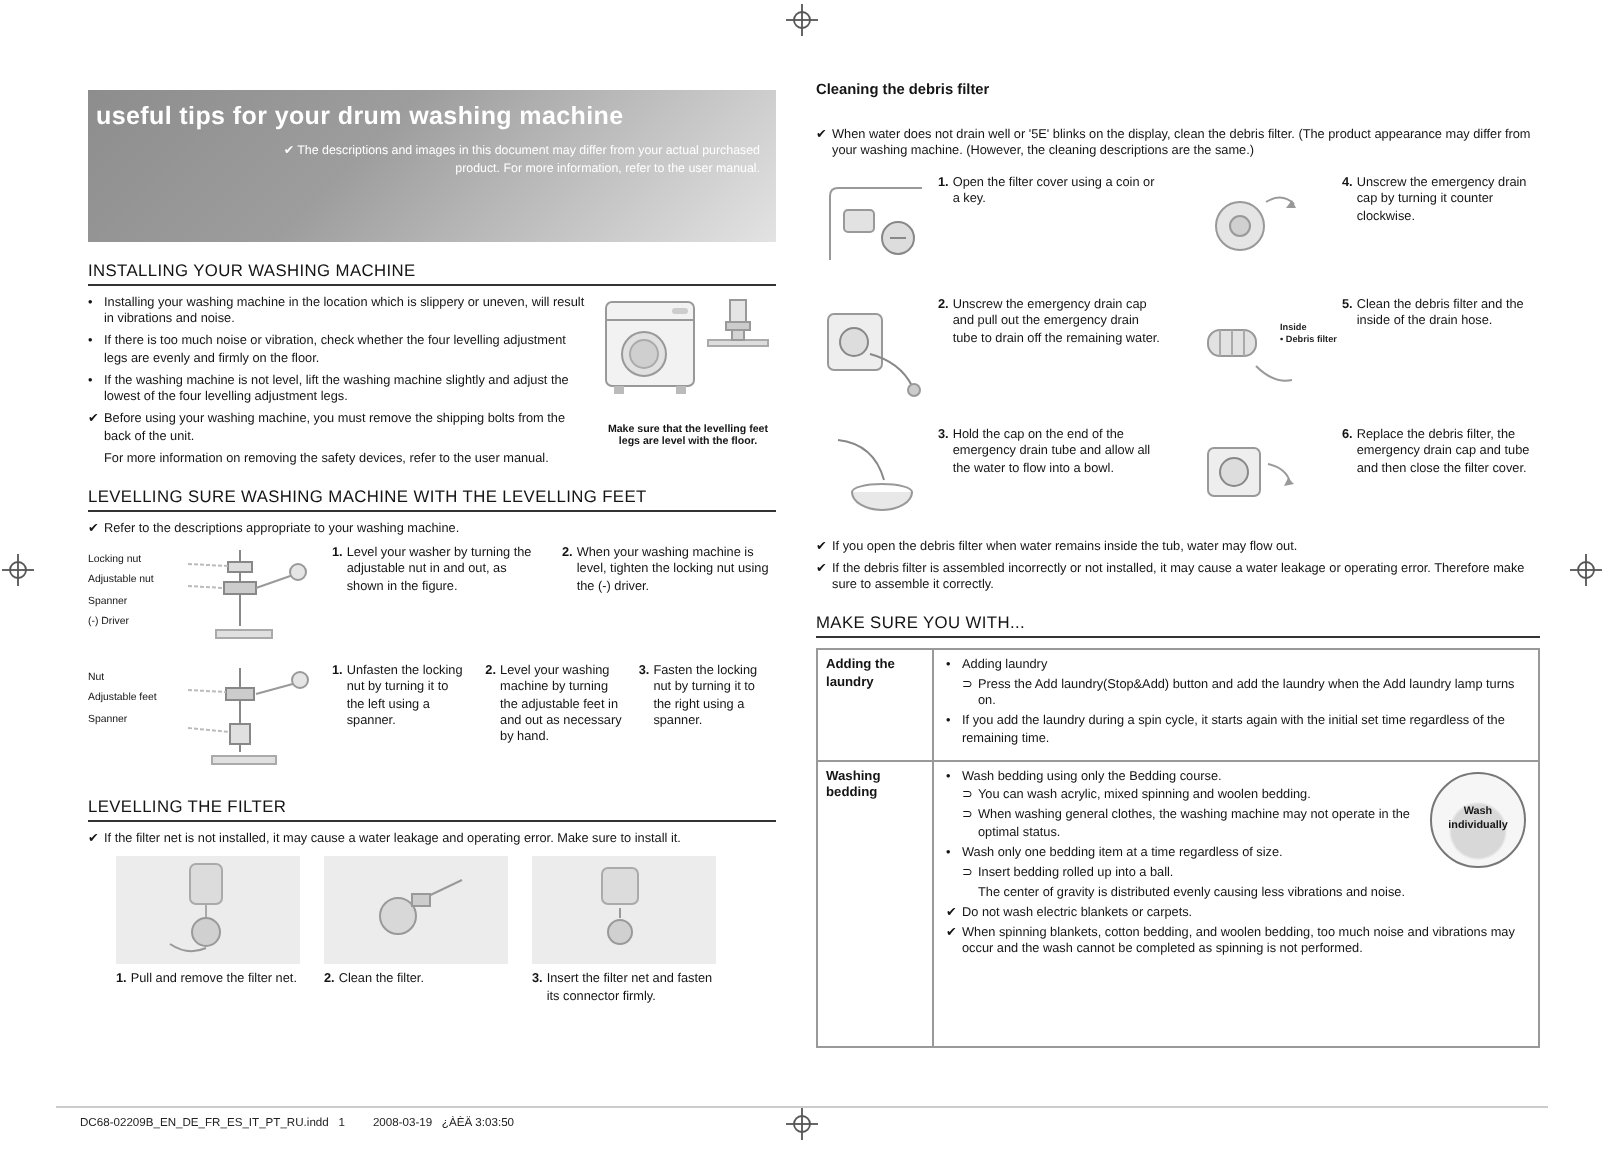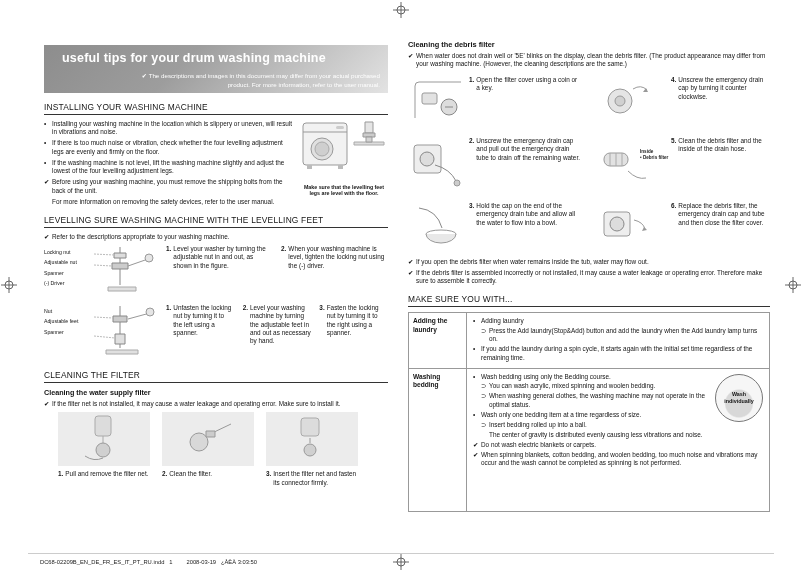--- a/index.html
+++ b/index.html
@@ -2,21 +2,21 @@
 <html><head>
 <meta charset="utf-8">
 <style>
   *{box-sizing:border-box;margin:0;padding:0}
   html,body{width:802px;height:578px}
   body{background:#fff;font-family:"Liberation Sans","DejaVu Sans",sans-serif;color:#141414;position:relative;overflow:hidden}
   .page{position:absolute;inset:0;background:#fff}
   .col-left{position:absolute;left:44px;top:45px;width:344px}
   .col-right{position:absolute;left:408px;top:40px;width:362px}
 
-  .banner{height:48px;background:linear-gradient(135deg,#8d8d8d 0%,#9d9d9d 40%,#c6c6c6 75%,#e3e3e3 100%);margin-bottom:9px;padding:6px 8px 0 18px}
+  .banner{height:76px;background:linear-gradient(135deg,#8d8d8d 0%,#9d9d9d 40%,#c6c6c6 75%,#e3e3e3 100%);margin-bottom:9px;padding:6px 8px 0 4px}
   .banner-title{font-size:12.5px;font-weight:bold;color:#fff;letter-spacing:.2px}
   .banner-note{margin-top:7px;font-size:6.2px;line-height:1.4;color:#fff;text-align:right;padding-left:78px}
 
   h2.sec{font-size:8.4px;font-weight:normal;letter-spacing:.2px;border-bottom:1.2px solid #333;padding-bottom:2px;margin-bottom:5px}
   .mt6{margin-top:6px}.mt8{margin-top:8px}
 
   .line{display:flex;font-size:6.4px;line-height:1.32;margin-bottom:2.5px}
   .mk{flex:none;width:8px}
   .chk{font-weight:bold}
   .step{display:flex;font-size:6.4px;line-height:1.3}
@@ -30,21 +30,21 @@
   .lev-row{display:flex;gap:8px;margin:4px 0 7px}
   .lev-diagram{flex:none;width:114px;display:flex}
   .dlabels{width:48px;font-size:5.2px;line-height:2.0;padding-top:2px}
   .lev-row .step{flex:1}
 
   .small-bold{font-size:7.2px;font-weight:bold;margin:2px 0 3px}
   .filter-row{display:flex;gap:12px;padding-left:14px;margin-top:4px}
   .fart{width:92px;height:54px;background:#ececec;flex:none;display:flex;align-items:center;justify-content:center}
   .filter-row.steps .step{width:92px;flex:none}
 
-  .sub-head{font-size:7.4px;font-weight:bold;margin-bottom:3px}
+  .sub-head{font-size:7.4px;font-weight:bold;margin-bottom:15px}
   .dgrid{display:grid;grid-template-columns:58px 112px 84px 102px;column-gap:3px;row-gap:13px;margin-top:7px}
   .dart{display:flex;align-items:flex-start;justify-content:center;position:relative}
   .inside{position:absolute;right:-2px;top:12px;width:30px;font-size:4.6px;font-weight:bold;line-height:1.25;color:#222}
 
   .ktable{border:1px solid #999;margin-top:4px}
   .krow{display:flex;border-bottom:1px solid #999}
   .krow.last{border-bottom:none}
   .klabel{flex:none;width:58px;border-right:1px solid #999;padding:4px 4px;font-size:6.6px;font-weight:bold;line-height:1.35}
   .kbody{flex:1;padding:4px 6px;position:relative}
   .kbody .line{margin-bottom:1.5px}
@@ -201,22 +201,21 @@
       <div class="step">
           <span class="num">2.</span>
           <span>Level your washing machine by turning the adjustable feet in and out as necessary by hand.</span>
         </div>
       <div class="step">
           <span class="num">3.</span>
           <span>Fasten the locking nut by turning it to the right using a spanner.</span>
         </div>
     </div>
 
-    <h2 class="sec mt8">CLEANING THE FILTER</h2>
-    <div class="small-bold">Cleaning the water supply filter</div>
+    <h2 class="sec mt8">LEVELLING THE FILTER</h2>
     <div class="line">
         <span class="mk chk">✔</span>
         <span>If the filter net is not installed, it may cause a water leakage and operating error. Make sure to install it.</span>
       </div>
 
     <div class="filter-row">
       <div class="fart">
         <svg class="art" width="86" height="50" viewBox="0 0 86 50">
           <rect x="34" y="2" width="16" height="20" rx="3" fill="#dcdcdc" stroke="#aaa"></rect>
           <line x1="42" y1="22" x2="42" y2="30" stroke="#aaa"></line>

